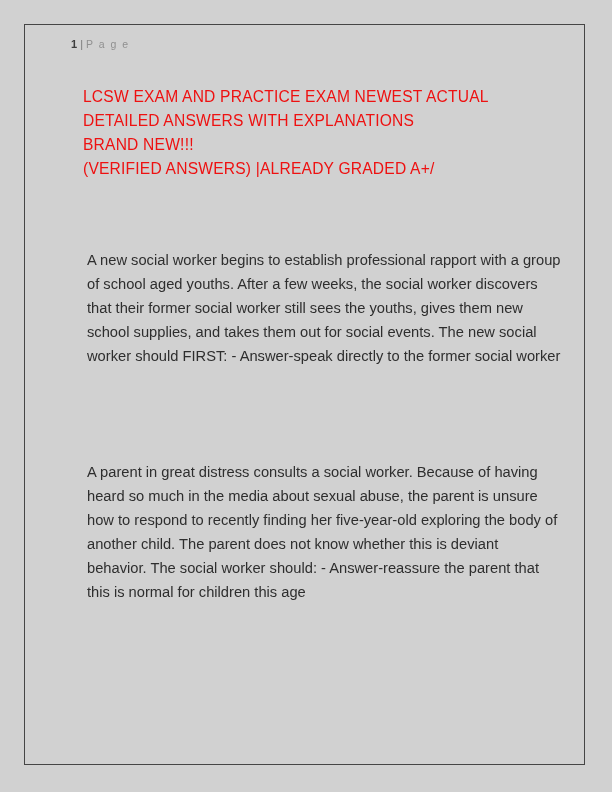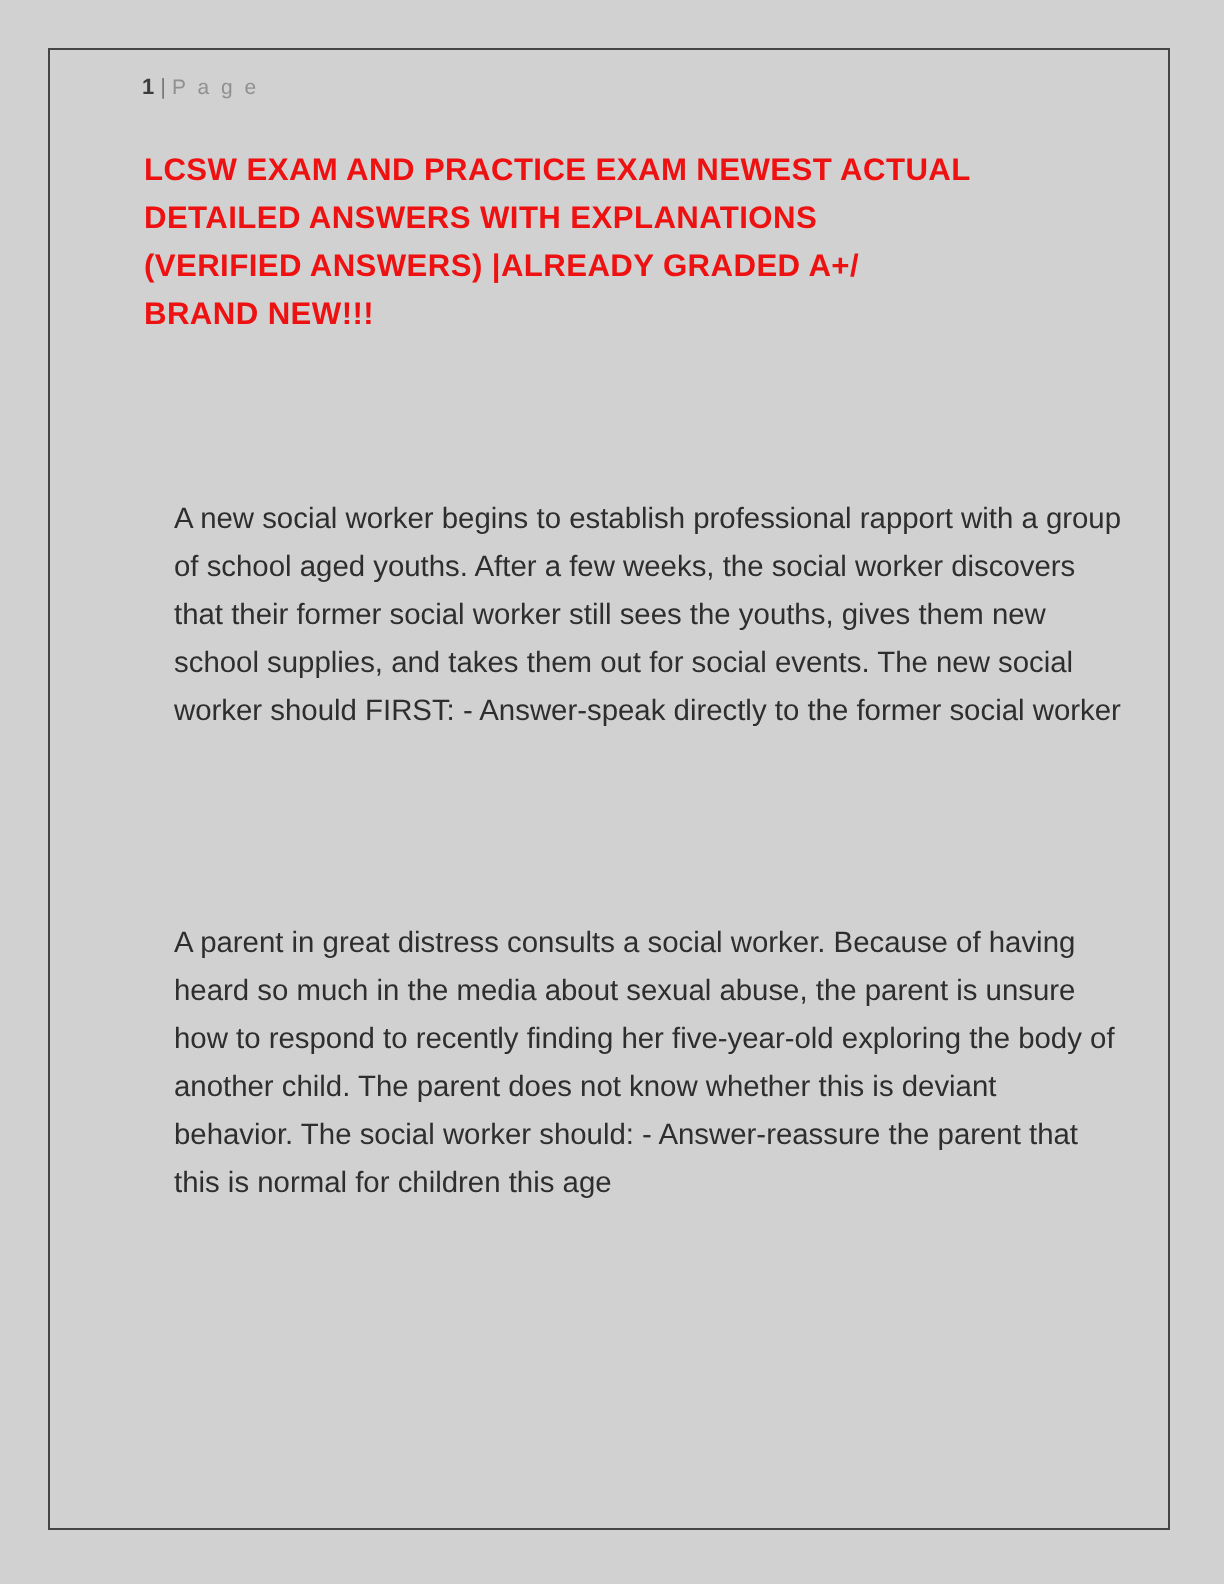--- a/index.html
+++ b/index.html
@@ -50,23 +50,23 @@
   }
   .page-header .word {
     letter-spacing: 1.5px;
     color: #909090;
     font-size: 10.5px;
   }
   .doc-title {
     position: absolute;
     top: 48px;
     left: 0;
-    margin: 1px;
+    margin: 12px;
     font-size: 15.6px;
-    font-weight: bold;
+    font-weight: normal;
     line-height: 24px;
     color: #ee1111;
     letter-spacing: 0.2px;
   }
   .doc-title .title-line {
     white-space: nowrap;
   }
   .para {
     position: absolute;
     left: 0;
@@ -86,22 +86,22 @@
 <div class="page">
   <div class="content">
 
     <div class="page-header">
       <span class="num">1</span><span class="sep">|</span><span class="word">P a g e</span>
     </div>
 
     <h1 class="doc-title">
       <div class="title-line">LCSW EXAM AND PRACTICE EXAM NEWEST ACTUAL</div>
       <div class="title-line">DETAILED ANSWERS WITH EXPLANATIONS</div>
+      <div class="title-line">BRAND NEW!!!</div>
       <div class="title-line">(VERIFIED ANSWERS) |ALREADY GRADED A+/</div>
-      <div class="title-line">BRAND NEW!!!</div>
     </h1>
 
     <p class="para para-1">A new social worker begins to establish professional rapport with a group of school aged youths. After a few weeks, the social worker discovers that their former social worker still sees the youths, gives them new school supplies, and takes them out for social events. The new social worker should FIRST: - Answer-speak directly to the former social worker</p>
 
     <p class="para para-2">A parent in great distress consults a social worker. Because of having heard so much in the media about sexual abuse, the parent is unsure how to respond to recently finding her five-year-old exploring the body of another child. The parent does not know whether this is deviant behavior. The social worker should: - Answer-reassure the parent that this is normal for children this age</p>
 
 
   </div>
 </div>
 

